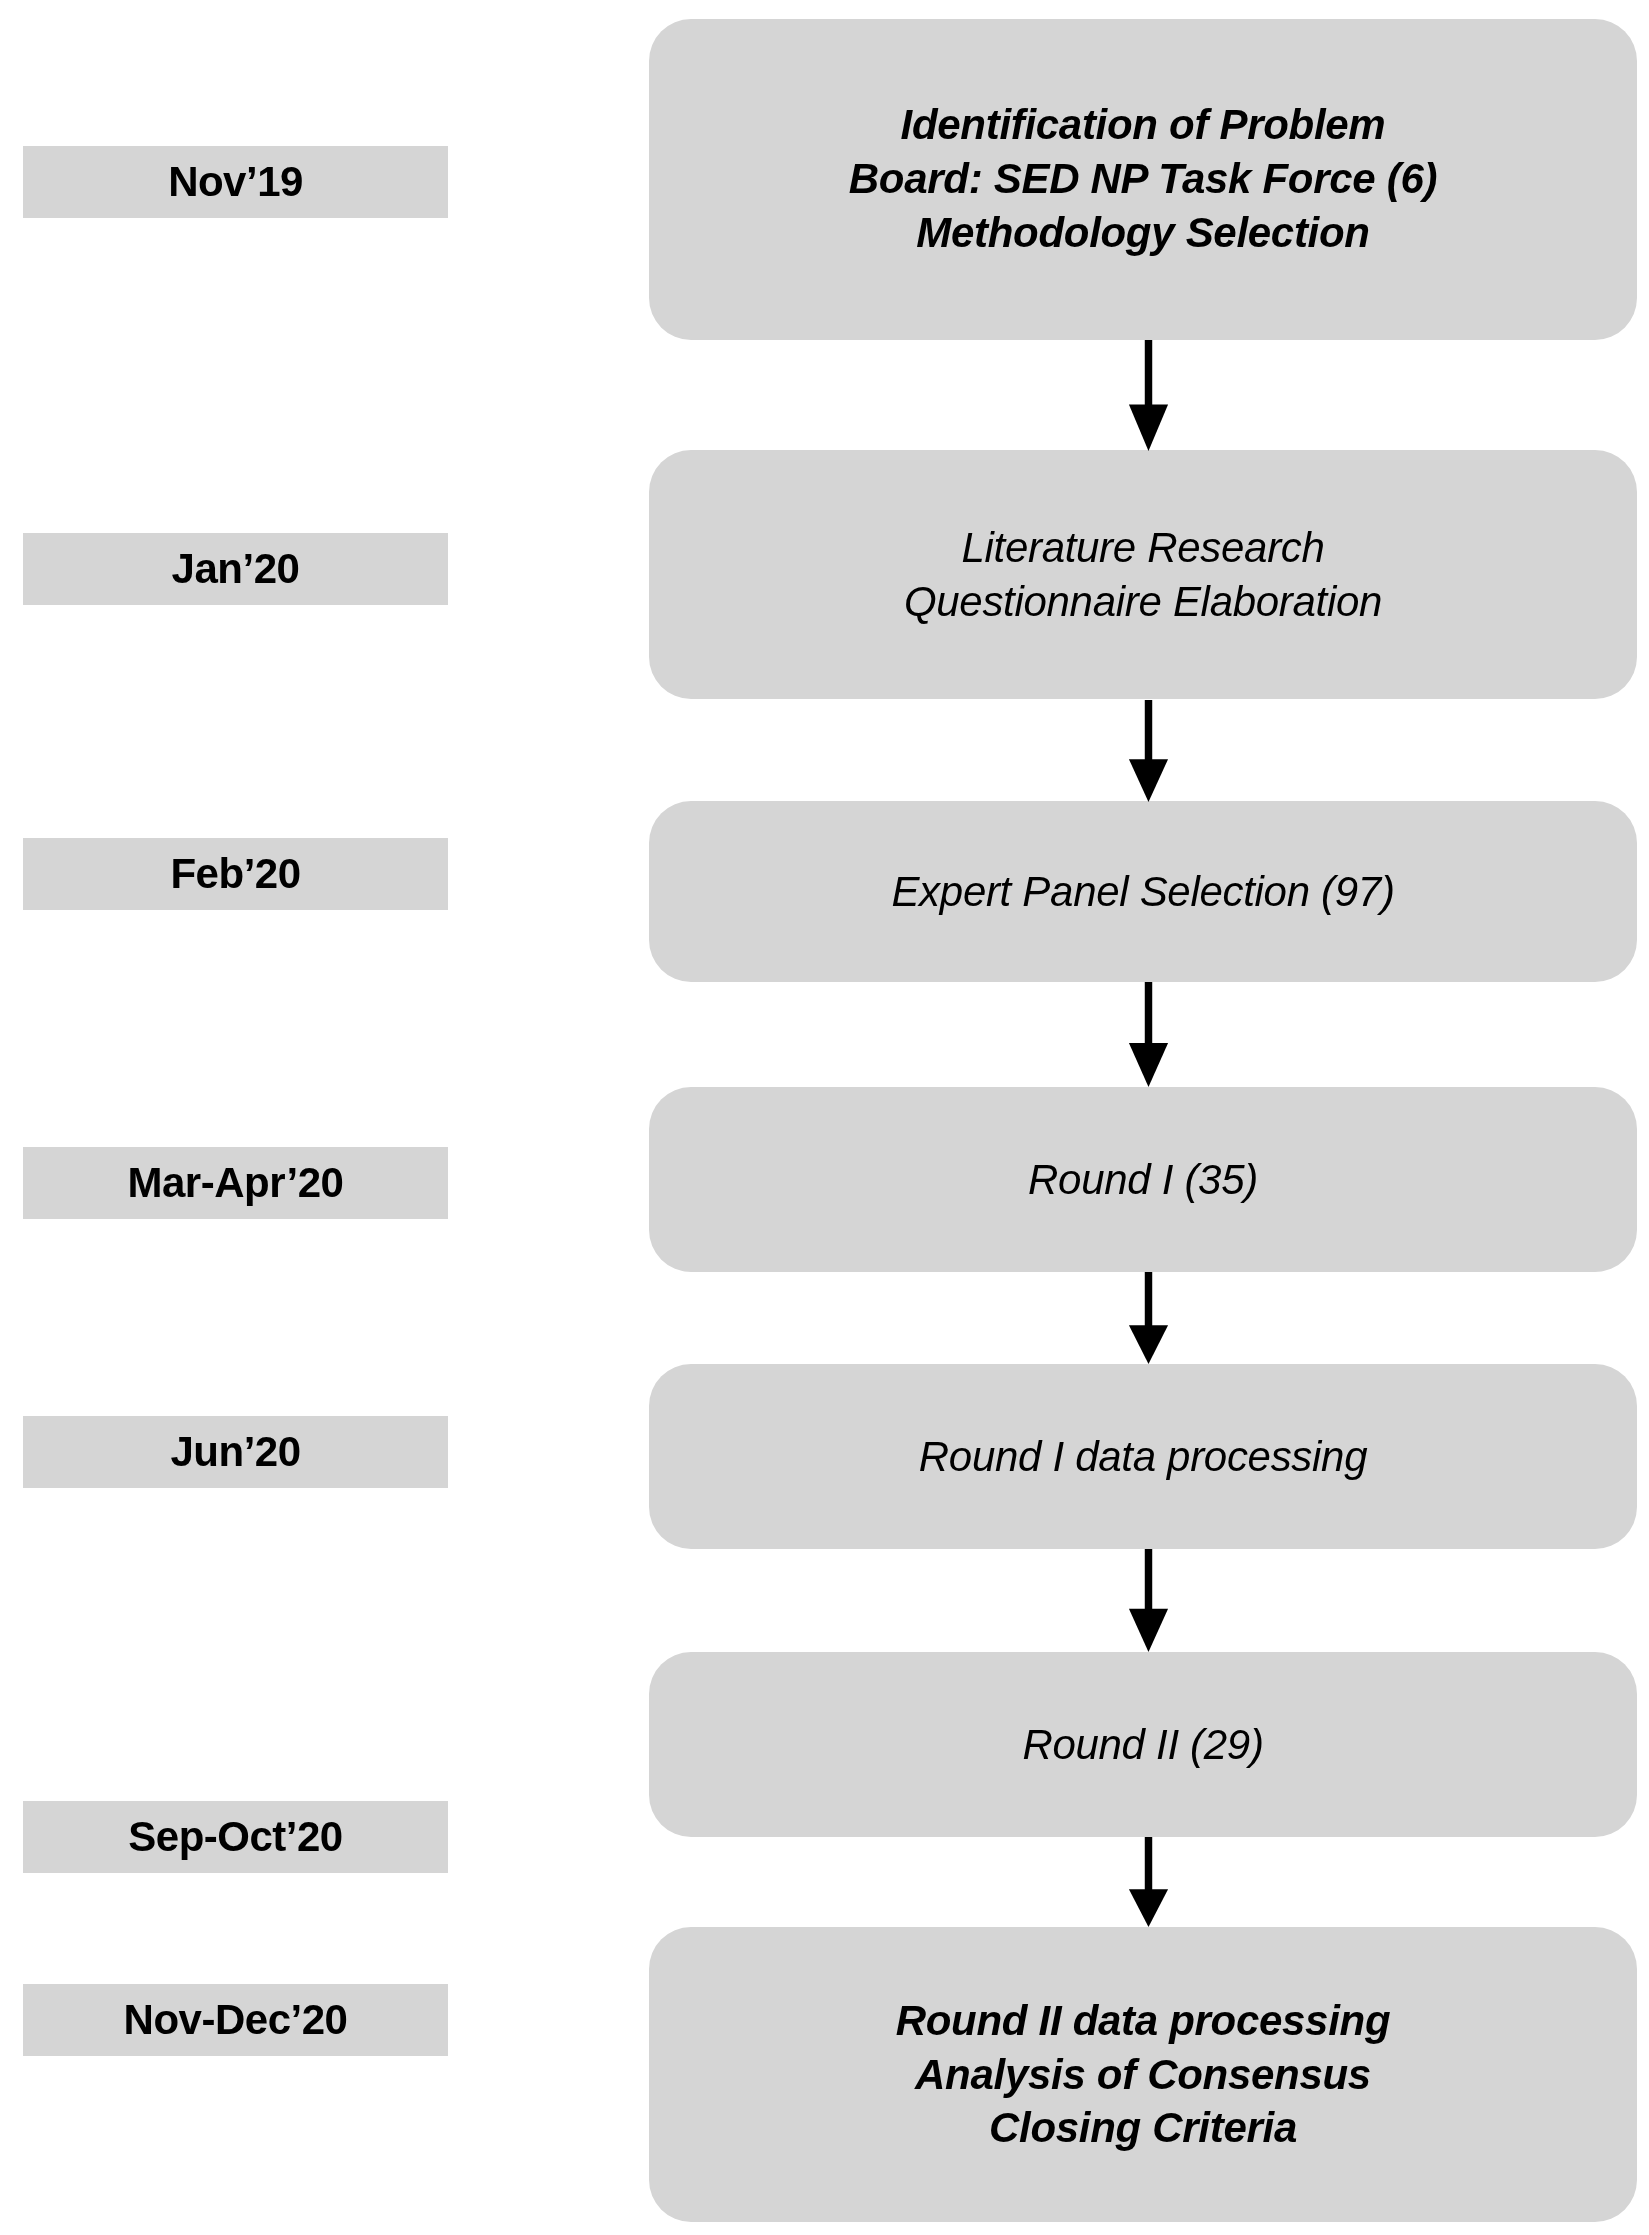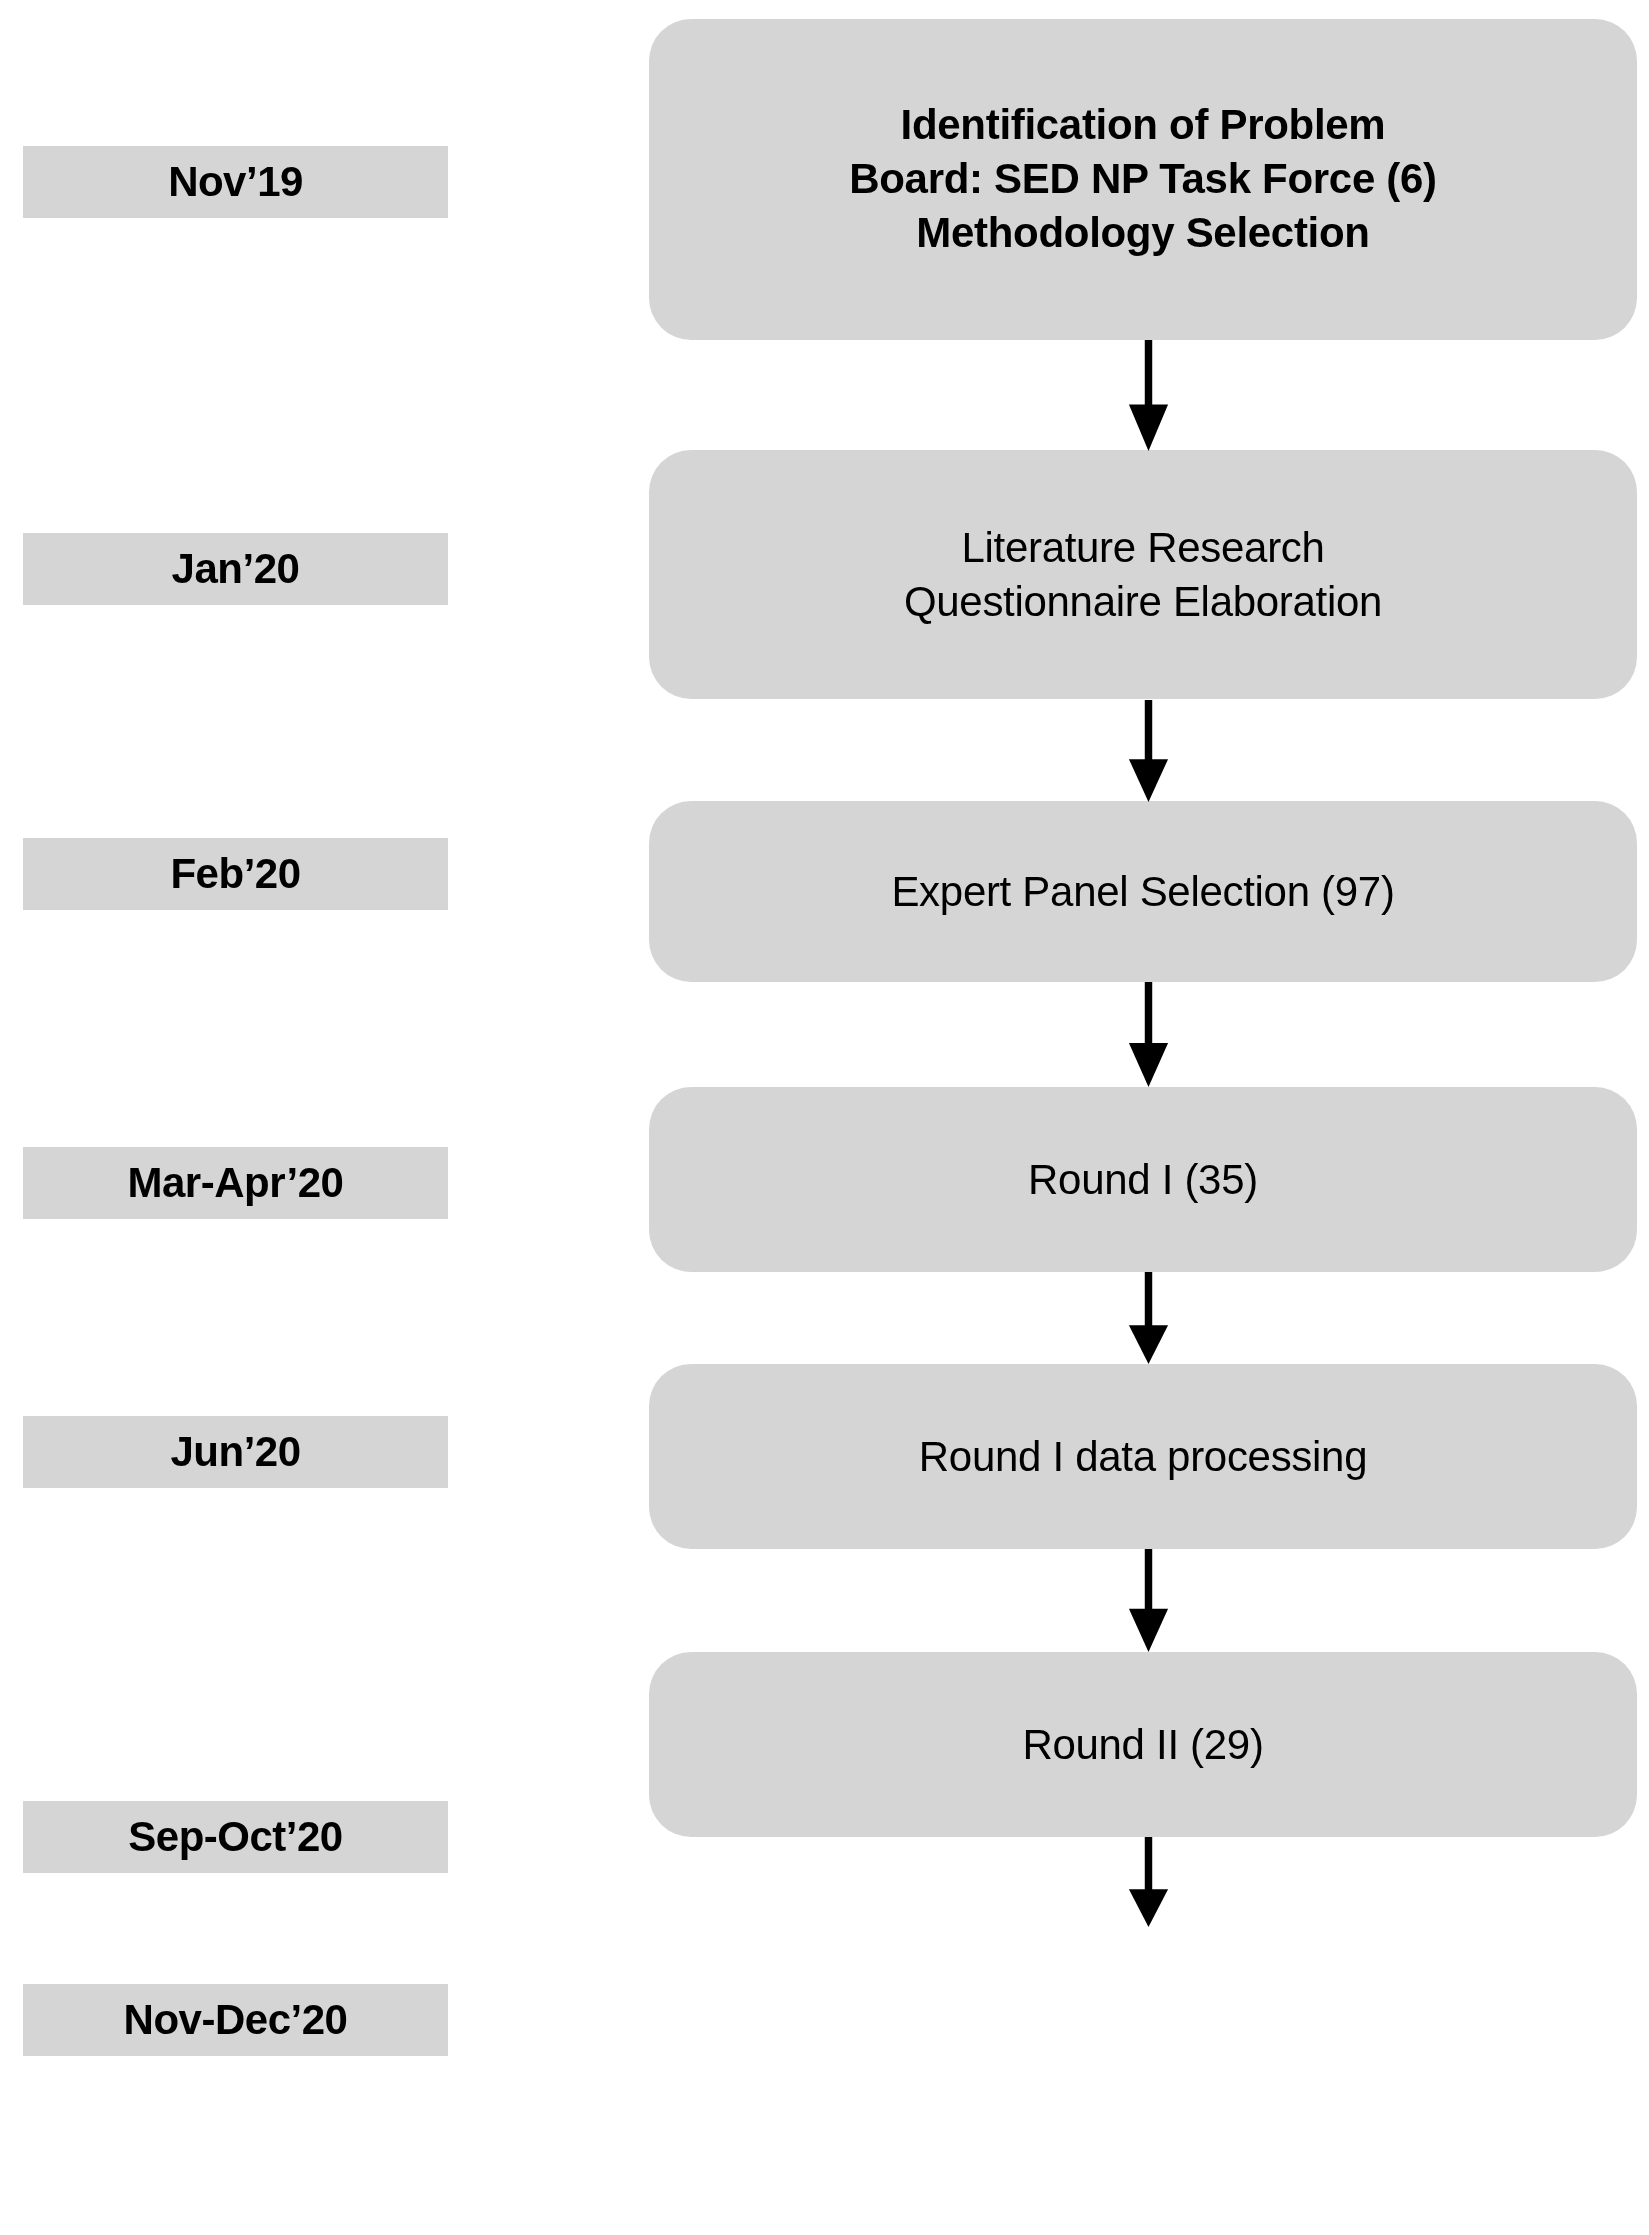--- a/index.html
+++ b/index.html
@@ -44,20 +44,21 @@
     position: absolute;
     left: 649px;
     width: 988px;
     background: #d5d5d5;
     border-radius: 42px;
     display: flex;
     align-items: center;
     justify-content: center;
     text-align: center;
     padding: 0 37px;
+    font-style: italic;
   }
   .step-box .step-text {
     font-family: "Liberation Sans", sans-serif;
     font-size: 42px;
     line-height: 1.28;
     color: #000000;
     letter-spacing: -0.3px;
     white-space: pre-line;
   }
   .step-box.bold .step-text { font-weight: 700; }
@@ -111,20 +112,25 @@
   </div>
   <div class="step-box" style="top: 1087px; height: 185px;">
     <span class="step-text">Round I (35)</span>
   </div>
   <div class="step-box" style="top: 1364px; height: 185px;">
     <span class="step-text">Round I data processing</span>
   </div>
   <div class="step-box" style="top: 1652px; height: 185px;">
     <span class="step-text">Round II (29)</span>
   </div>
+  <div class="step-box bold" style="top: 1927px; height: 295px;">
+    <span class="step-text">Round II data processing
+Analysis of Consensus
+Closing Criteria</span>
+  </div>
 
   <div class="arrow" style="top: 340px; height: 111px;">
     <svg viewBox="0 0 44 100" preserveAspectRatio="none" aria-hidden="true">
       <rect x="18" y="0" width="8" height="62" fill="#000000"></rect>
       <polygon points="1,58 43,58 22,100" fill="#000000"></polygon>
     </svg>
   </div>
   <div class="arrow" style="top: 700px; height: 102px;">
     <svg viewBox="0 0 44 100" preserveAspectRatio="none" aria-hidden="true">
       <rect x="18" y="0" width="8" height="62" fill="#000000"></rect>

